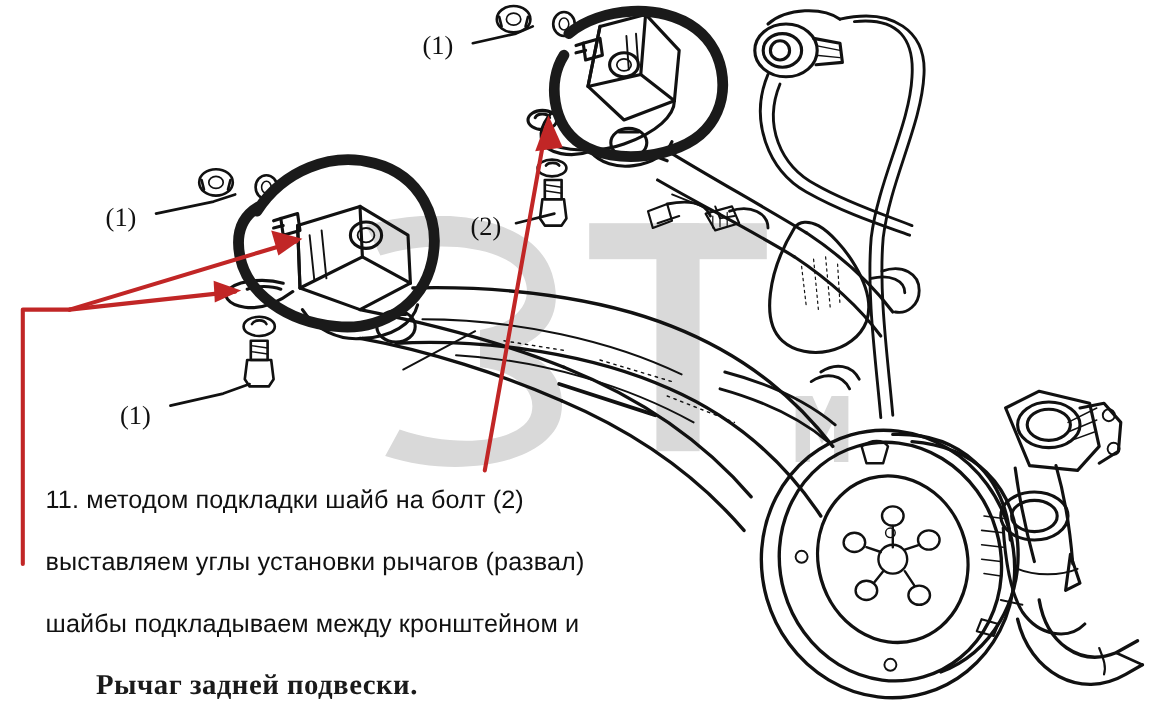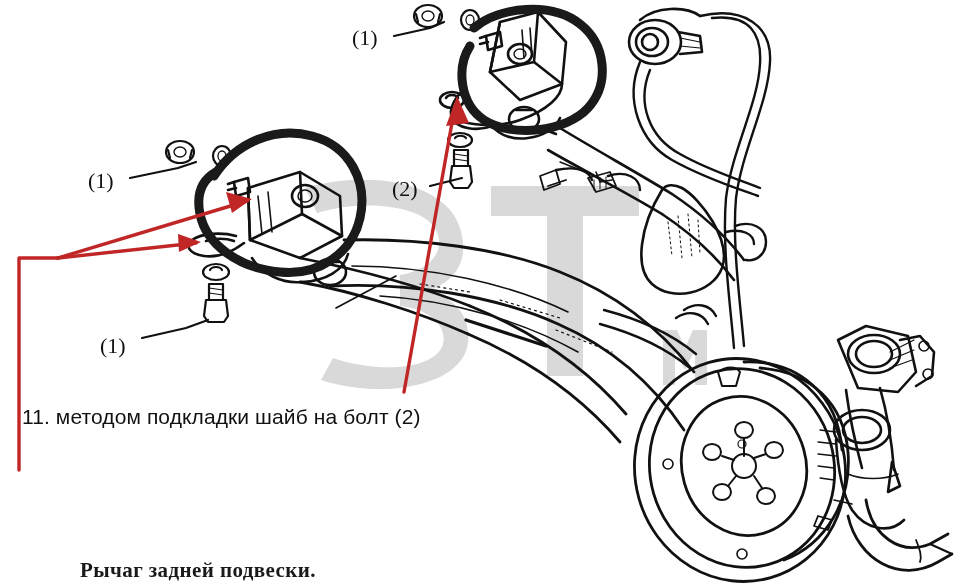--- a/index.html
+++ b/index.html
@@ -30,26 +30,26 @@
     position:absolute;
     left:22px;top:378px;
     width:470px;
     font-family:"Liberation Sans", sans-serif;
     font-size:21px;
     line-height:26px;
     color:#111111;
     letter-spacing:0.1px;
     white-space:pre-line;
   }
-  .note-line{display:block;}
+  .note-line{display:block;margin-left:16px;}
   .caption{
     position:absolute;
     left:80px;top:558px;
     font-family:"Liberation Serif", serif;
-    font-size:21px;
+    font-size:24px;
     font-weight:700;
     color:#1a1a1a;
     letter-spacing:0.4px;
   }
   .ref{
     position:absolute;
     font-family:"Liberation Serif", serif;
     font-size:22px;
     color:#111;
   }
@@ -314,18 +314,20 @@
     </g>
   </svg>
 
   <div class="ref ref-1a">(1)</div>
   <div class="ref ref-1b">(1)</div>
   <div class="ref ref-1c">(1)</div>
   <div class="ref ref-2">(2)</div>
 
   <div class="note-block">
     <span class="note-line">11. методом подкладки шайб  на  болт (2)</span>
+    <span class="note-line">выставляем углы установки рычагов (развал)</span>
+    <span class="note-line">шайбы подкладываем между кронштейном и</span>
     
   </div>
 
   <div class="caption">Рычаг задней подвески.</div>
 
 </div>
 
 </body></html>

